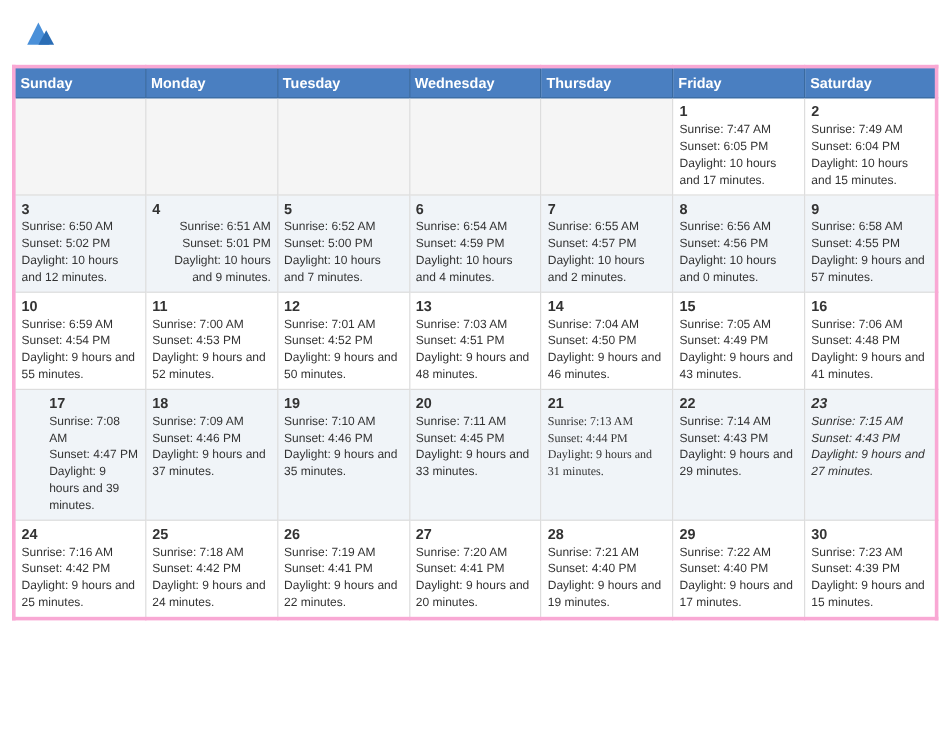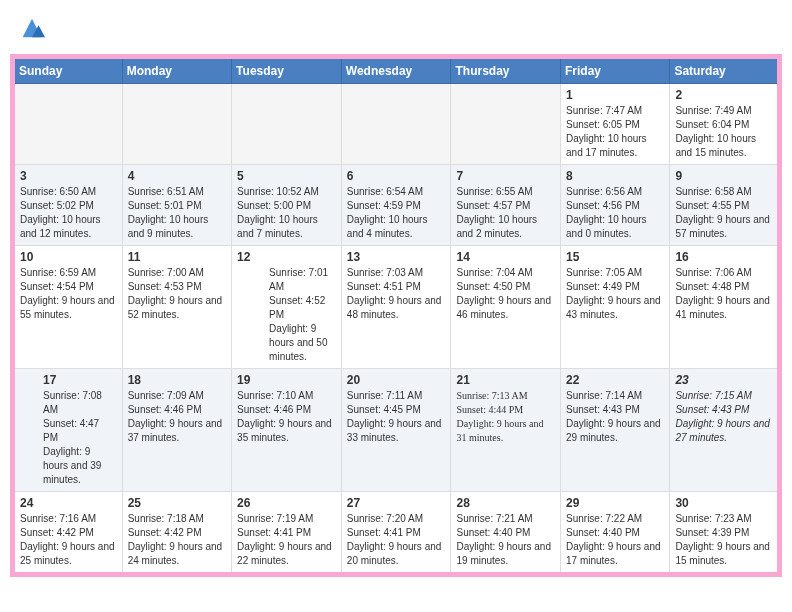--- a/index.html
+++ b/index.html
@@ -41,21 +41,21 @@
       font-weight: normal;
       color: #333;
     }
     .subtitle {
       font-size: 14px;
       color: #555;
     }
     .calendar {
       width: 100%;
       border-collapse: collapse;
-      border: 5px solid #f9a8d4;
+      border: 3px solid #f9a8d4;
     }
     .calendar th {
       background-color: #4a7fc1;
       color: #fff;
       font-size: 12px;
       font-weight: bold;
       padding: 5px 4px;
       text-align: left;
       border: 1px solid #3a6aa0;
     }
@@ -152,27 +152,27 @@
       </tr>
       <tr>
         <td style="background: rgb(240, 244, 248);">
           <span class="day-number">3</span>
           <div class="day-info" style="white-space: pre-line;">Sunrise: 6:50 AM
 Sunset: 5:02 PM
 Daylight: 10 hours and 12 minutes.</div>
         </td>
         <td style="background: rgb(240, 244, 248);">
           <span class="day-number">4</span>
-          <div class="day-info" style="white-space: pre-line;">Sunrise: 6:51 AM
+          <div class="day-info" style="white-space: pre-line; text-align: right;">Sunrise: 6:51 AM
 Sunset: 5:01 PM
 Daylight: 10 hours and 9 minutes.</div>
         </td>
         <td style="background: rgb(240, 244, 248);">
           <span class="day-number">5</span>
-          <div class="day-info" style="white-space: pre-line;">Sunrise: 10:52 AM
+          <div class="day-info" style="white-space: pre-line;">Sunrise: 6:52 AM
 Sunset: 5:00 PM
 Daylight: 10 hours and 7 minutes.</div>
         </td>
         <td style="background: rgb(240, 244, 248);">
           <span class="day-number">6</span>
           <div class="day-info" style="white-space: pre-line;">Sunrise: 6:54 AM
 Sunset: 4:59 PM
 Daylight: 10 hours and 4 minutes.</div>
         </td>
         <td style="background: rgb(240, 244, 248);">
@@ -202,21 +202,21 @@
 Daylight: 9 hours and 55 minutes.</div>
         </td>
         <td>
           <span class="day-number">11</span>
           <div class="day-info" style="white-space: pre-line;">Sunrise: 7:00 AM
 Sunset: 4:53 PM
 Daylight: 9 hours and 52 minutes.</div>
         </td>
         <td>
           <span class="day-number">12</span>
-          <div class="day-info" style="white-space: pre-line; margin-left: 32px;">Sunrise: 7:01 AM
+          <div class="day-info" style="white-space: pre-line;">Sunrise: 7:01 AM
 Sunset: 4:52 PM
 Daylight: 9 hours and 50 minutes.</div>
         </td>
         <td>
           <span class="day-number">13</span>
           <div class="day-info" style="white-space: pre-line;">Sunrise: 7:03 AM
 Sunset: 4:51 PM
 Daylight: 9 hours and 48 minutes.</div>
         </td>
         <td>

